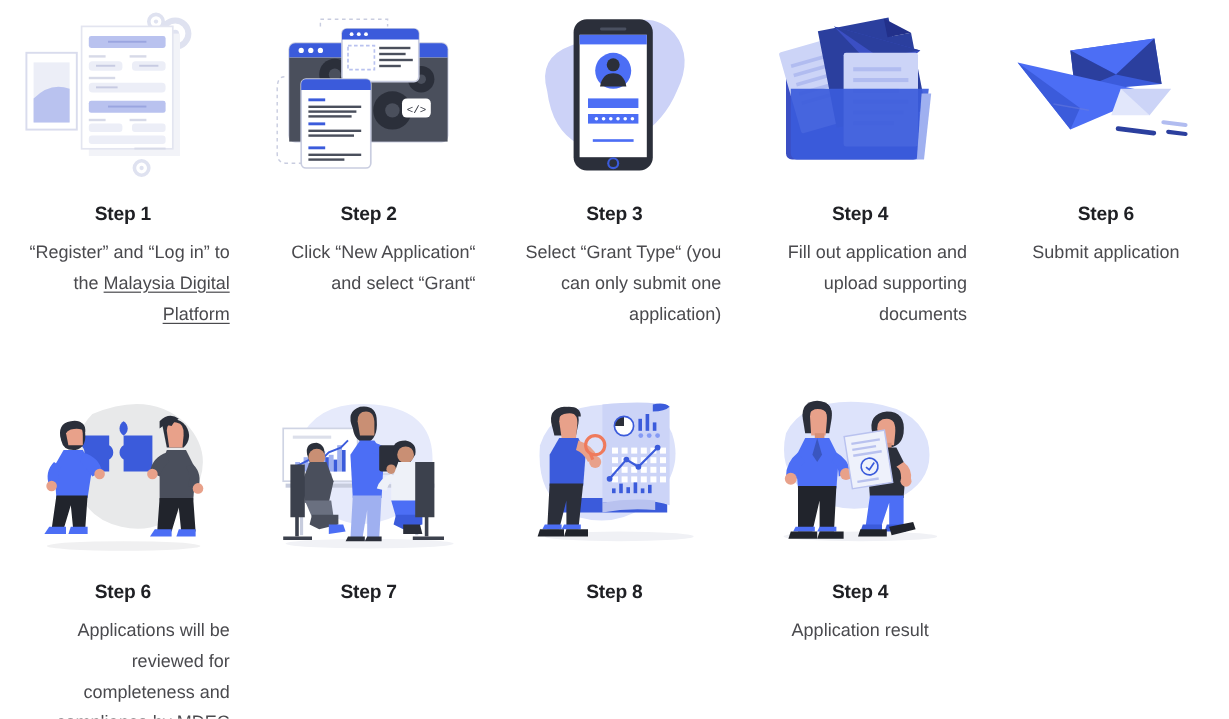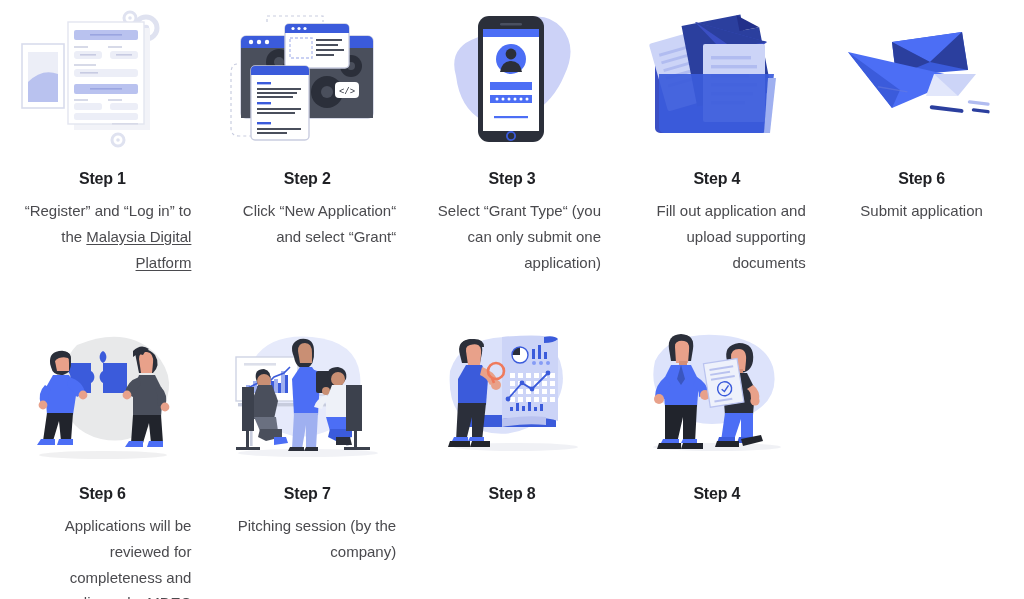--- a/index.html
+++ b/index.html
@@ -347,21 +347,20 @@
           <path d="M110 110 L132 110 L132 118 L116 122 L108 118 Z" fill="#3b5bdb"></path>
           <path d="M106 76 Q96 80 94 88 L102 90 Q104 82 110 80 Z" fill="#eef1f8"></path>
           <path d="M116 118 L130 118 L132 126 L116 126 Z" fill="#2b2f3a"></path>
           <path d="M126 66 L142 66 L142 112 L126 112 Z" fill="#3c414d"></path>
           <rect x="134" y="110" width="3" height="18" fill="#3c414d"></rect>
           <path d="M124 128 L150 128 L150 131 L124 131 Z" fill="#3c414d"></path>
         </g>
       </svg>
     </div>
     <div class="step-title">Step 7</div>
-    <div class="step-desc">Pitching session (by the company)</div>
   </div>
 
   <div class="step">
     <div class="art">
       <svg width="175" height="150" viewBox="0 0 175 150">
         <path d="M26 52 Q36 20 80 18 Q126 16 136 42 Q146 72 122 96 Q94 122 58 112 Q22 98 26 52 Z" fill="#dbe1fa"></path>
         <ellipse cx="92" cy="128" rx="62" ry="4" fill="#f0f1f5"></ellipse>
         <path d="M44 96 L132 96 L132 108 L44 108 Z" fill="#3b5bdb"></path>
         <path d="M78 18 Q120 14 134 20 L134 102 Q120 96 78 100 Z" fill="#ccd4f7"></path>
         <path d="M120 18 Q130 16 134 20 Q130 24 120 24 Z" fill="#3b5bdb"></path>
@@ -486,17 +485,18 @@
             </g>
           <circle cx="95" cy="70" r="7" fill="none" stroke="#3b5bdb" stroke-width="1.4"></circle>
           <path d="M92 70 l2.4 2.6 l5 -5.4" fill="none" stroke="#3b5bdb" stroke-width="1.4"></path>
           <g fill="#b9c2ef">
               <rect x="83" y="80" width="18" height="2"></rect>
             </g>
         </g>
       </svg>
     </div>
     <div class="step-title">Step 4</div>
+    <div class="step-desc">Application result</div>
   </div>
 
   <div class="empty"></div>
 
 </div>
 
 </body></html>

